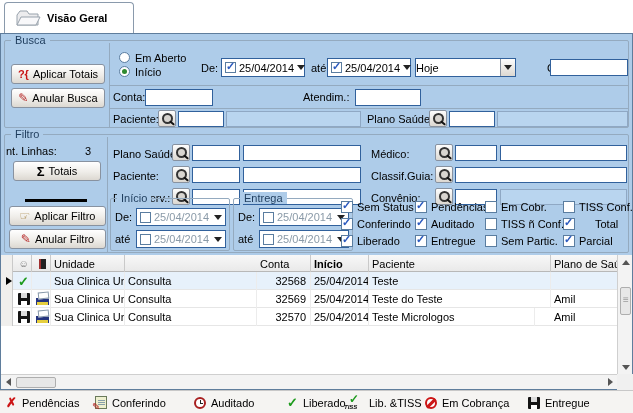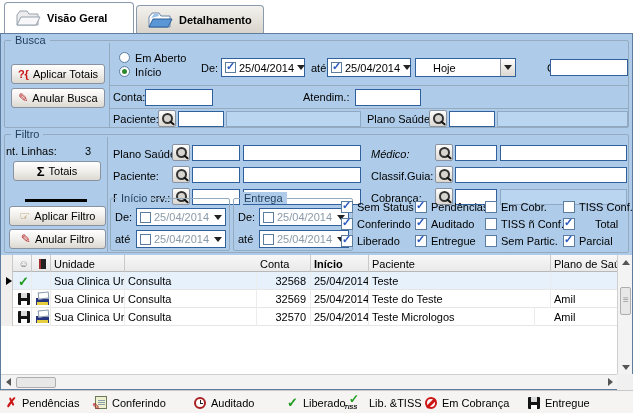--- a/index.html
+++ b/index.html
@@ -45,21 +45,21 @@
   .datefield { position:absolute; display:flex; align-items:center; gap:3px; padding:0 3px;
          background:#fff; border:1px solid #31619c; }
   .datefield .chk { width:11px; height:11px; }
   .datefield .dtext { flex:1; }
   .datefield.disabled .dtext { color:#8a9aa8; }
   .tri-down { width:0; height:0; border-left:4px solid transparent; border-right:4px solid transparent;
          border-top:5px solid #222; flex:0 0 auto; }
 
   
   .combo { position:absolute; display:flex; align-items:center; background:#fff; border:1px solid #31619c; }
-  .combo .ctext { flex:1; padding-left:17px; }
+  .combo .ctext { flex:1; padding-left:0; }
   .combo .cbtn { width:15px; height:100%; display:flex; align-items:center; justify-content:center;
          background:linear-gradient(#fdfdfd,#dcd8d1); border-left:1px solid #8892a0; }
 
   
   .magbtn { position:absolute; width:18px; height:17px; display:flex; align-items:center; justify-content:center;
          background:linear-gradient(#fdfdfd,#dcd8d1); border:1px solid #8892a0; border-radius:2px; }
   .mag-icon { position:relative; width:13px; height:13px; display:inline-block; }
   .mag-icon::before { content:""; position:absolute; left:1px; top:1px; width:7px; height:7px;
          border:2px solid #333; border-radius:50%; background:#d8d5d0; }
   .mag-icon::after { content:""; position:absolute; width:6px; height:2px; background:#111;
@@ -148,28 +148,20 @@
 <div class="screen">
 
   <div class="tabstrip">
     <div class="tab active">
       <svg class="folder-svg" width="26" height="20" viewBox="0 0 26 20">
         <path d="M2 7 L5 3 L12 3 L14 6 L23 6 L23 17 L2 17 Z" fill="#ececee" stroke="#98a2ac"></path>
         <path d="M2 17 L6 9 L25 9 L21 17 Z" fill="#f8f8fa" stroke="#98a2ac"></path>
       </svg>
       <span>Visão Geral</span>
     </div>
-    <div class="tab inactive">
-      <svg class="folder-svg" width="26" height="20" viewBox="0 0 26 20">
-        <path d="M2 7 L5 3 L12 3 L14 6 L23 6 L23 17 L2 17 Z" fill="#fdfdfd" stroke="#6a86a8"></path>
-        <path d="M2 17 L6 9 L25 9 L21 17 Z" fill="#5b96d6" stroke="#2f5f96"></path>
-        <path d="M4 8 L7 4 L11 4 L12 6 Z" fill="#9cc2ea" stroke="none"></path>
-      </svg>
-      <span>Detalhamento</span>
-    </div>
   </div>
 
   <div class="panel">
 
     <div class="groupbox" style="left:3px; top:6px; width:625px; height:88px;">
       <span class="gb-title">Busca</span>
       <div class="vsep" style="left:104px; top:2px; height:84px;"></div>
       <div class="hsep" style="left:105px; top:44px; width:518px;"></div>
       <div class="hsep" style="left:105px; top:67px; width:518px;"></div>
 
@@ -247,21 +239,21 @@
         <span class="pencil-glyph">✎</span>
         <span>Anular Filtro</span>
       </button>
 
       <span class="lbl" style="left:108px; top:13px;">Plano Saúde:</span>
       <button class="magbtn" style="left:167px; top:9px;">
           <span class="mag-icon"></span>
         </button>
       <input class="input" style="left: 187px; top: 10px; width: 48px; height: 16px;">
       <input class="input" style="left: 238px; top: 10px; width: 118px; height: 16px;">
-      <span class="lbl" style="left:366px; top:13px;font-style:italic;">Médico:</span>
+      <span class="lbl" style="left:366px; top:13px;">Médico:</span>
       <button class="magbtn" style="left:430px; top:9px;">
           <span class="mag-icon"></span>
         </button>
       <input class="input" style="left: 450px; top: 10px; width: 42px; height: 16px;">
       <input class="input" style="left: 495px; top: 10px; width: 127px; height: 16px;">
 
       <span class="lbl" style="left:108px; top:35px;">Paciente:</span>
       <button class="magbtn" style="left:167px; top:31px;">
           <span class="mag-icon"></span>
         </button>
@@ -272,21 +264,21 @@
           <span class="mag-icon"></span>
         </button>
       <input class="input" style="left: 450px; top: 32px; width: 172px; height: 16px;">
 
       <span class="lbl" style="left:108px; top:57px;">Prod./Serv.:</span>
       <button class="magbtn" style="left:167px; top:53px;">
           <span class="mag-icon"></span>
         </button>
       <input class="input" style="left: 187px; top: 54px; width: 48px; height: 16px;">
       <input class="input" style="left: 238px; top: 54px; width: 118px; height: 16px;">
-      <span class="lbl" style="left:366px; top:57px;">Cobrança:</span>
+      <span class="lbl" style="left:366px; top:57px;">Convênio:</span>
       <button class="magbtn" style="left:430px; top:53px;">
           <span class="mag-icon"></span>
         </button>
       <input class="input" style="left: 450px; top: 54px; width: 42px; height: 16px;">
       <div class="input disabled" style="left:495px; top:54px; width:127px; height:16px;"></div>
 
       <div class="groupbox" style="left:105px; top:63px; width:120px; height:53px;">
         <span class="gb-title">Início</span>
         <span class="lbl" style="left:4px; top:12px;">De:</span>
         <div class="datefield disabled" style="left:25px; top:9px; width:90px; height:18px;">

